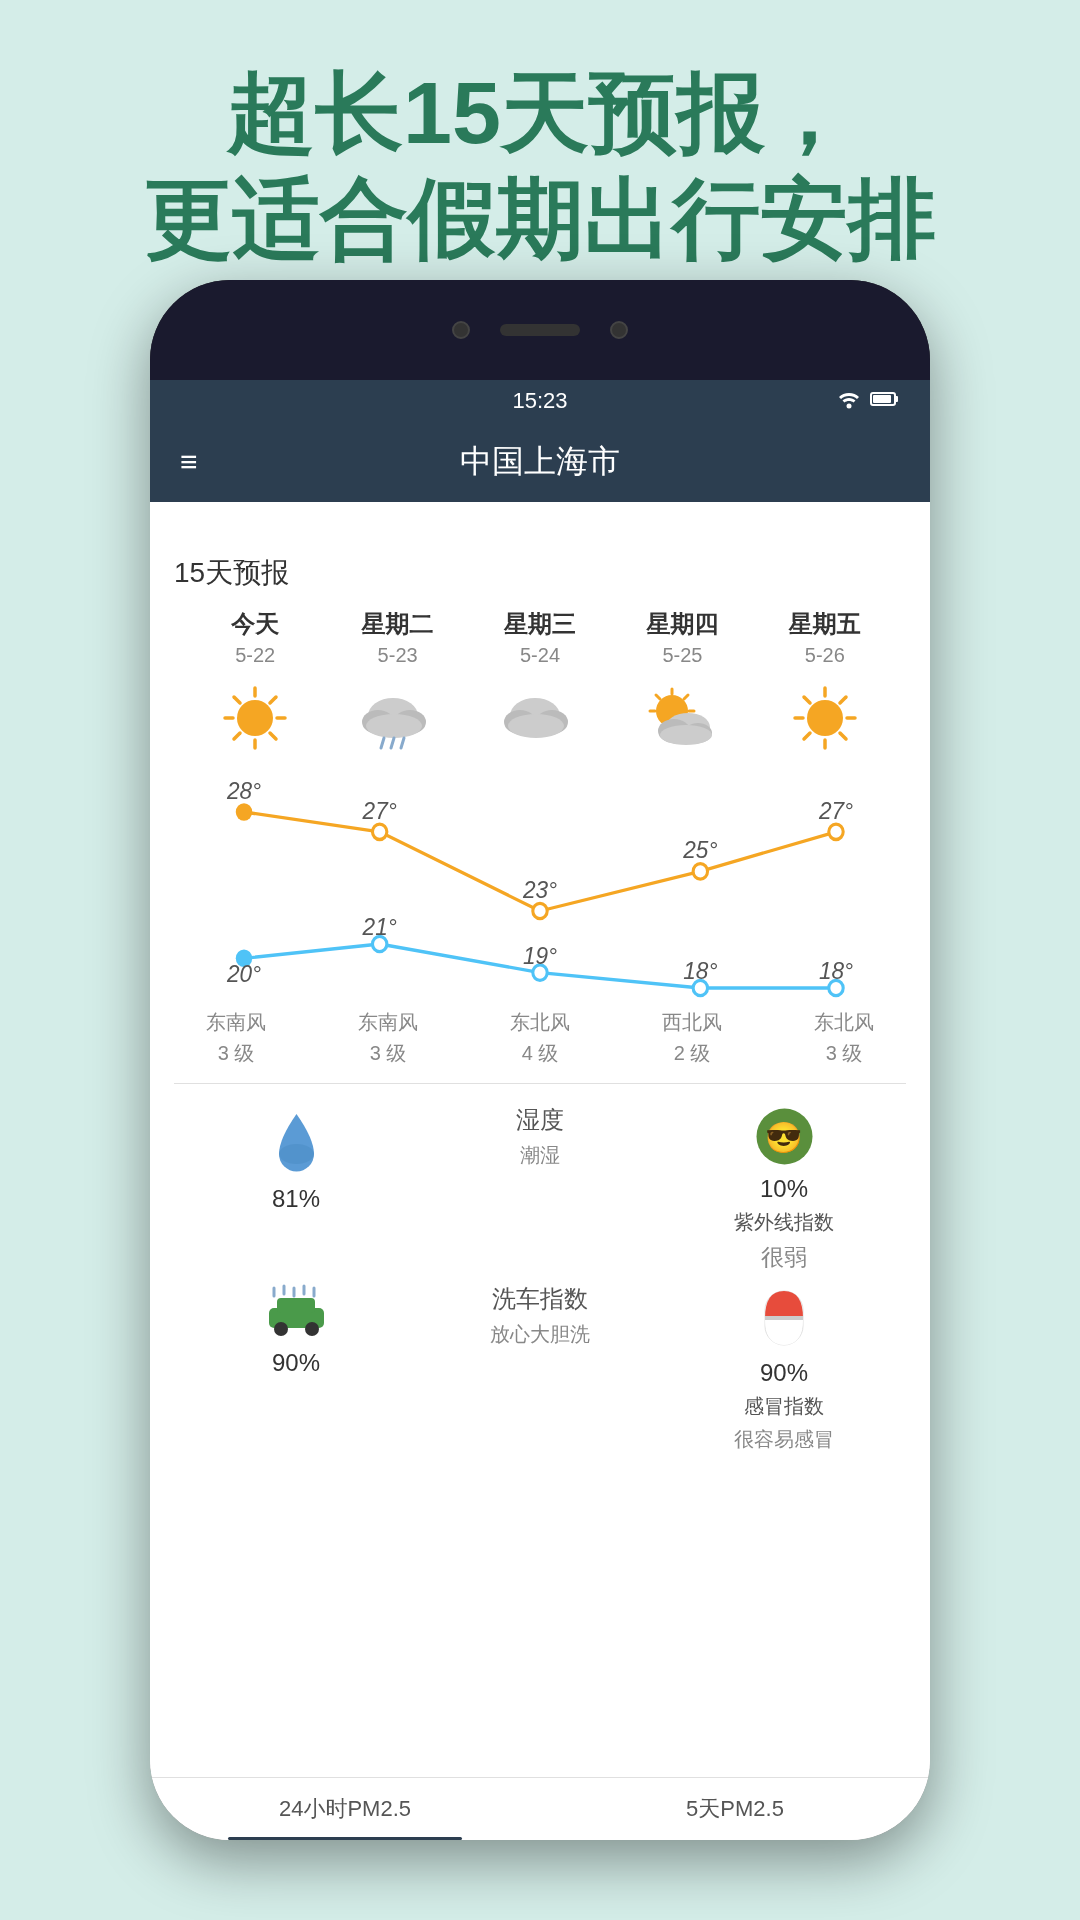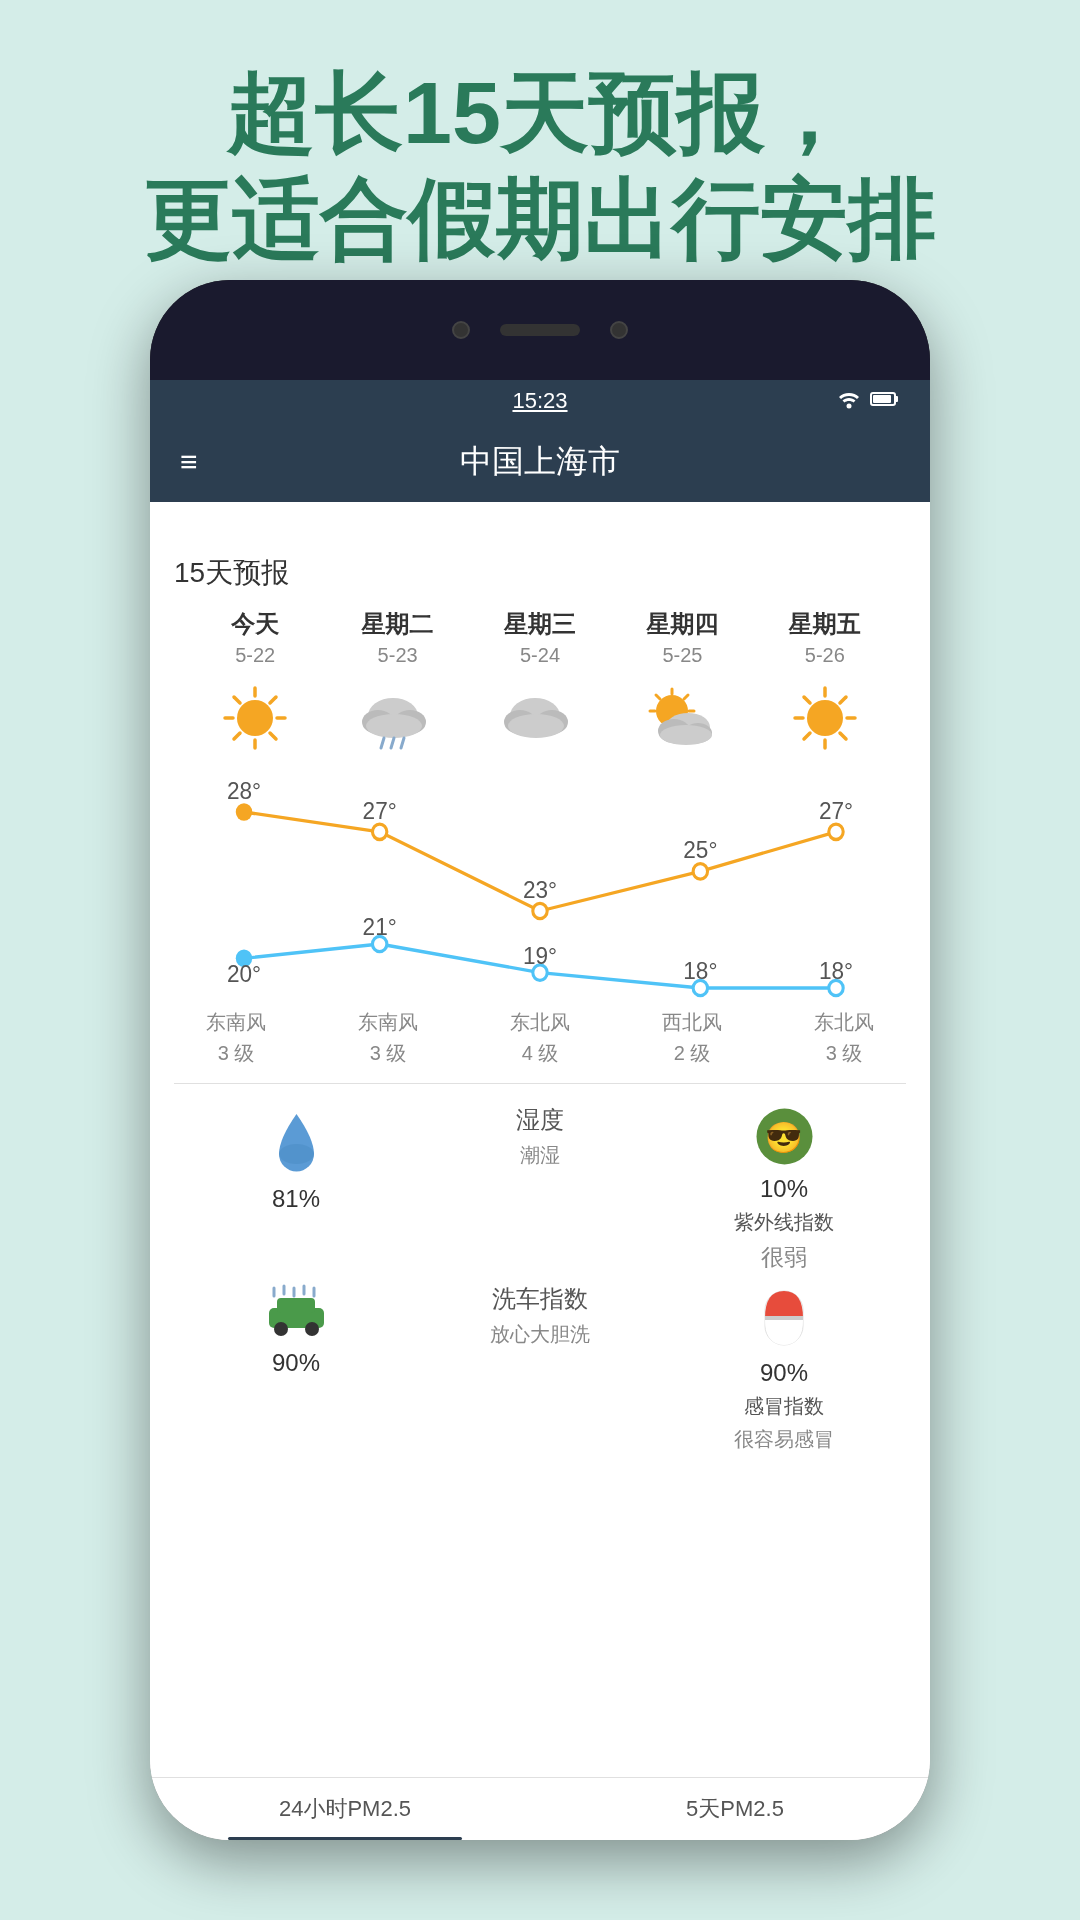--- a/index.html
+++ b/index.html
@@ -78,21 +78,20 @@
       display: flex;
       justify-content: space-between;
       align-items: center;
       padding: 8px 30px;
       font-size: 22px;
       flex-shrink: 0;
     }
     .status-bar .time {
       flex: 1;
       text-align: center;
-      text-decoration: underline;
     }
     .status-bar .icons {
       display: flex;
       gap: 8px;
       align-items: center;
     }
 
     
     .app-header {
       background: #2c3e50;
@@ -179,20 +178,21 @@
       width: 70px;
       height: 70px;
     }
 
     
     .temp-chart {
       position: relative;
       height: 220px;
       margin: 10px 0;
       flex-shrink: 0;
+      font-style: italic;
     }
     .temp-chart svg {
       width: 100%;
       height: 100%;
     }
 
     
     .wind-row {
       display: flex;
       justify-content: space-between;

